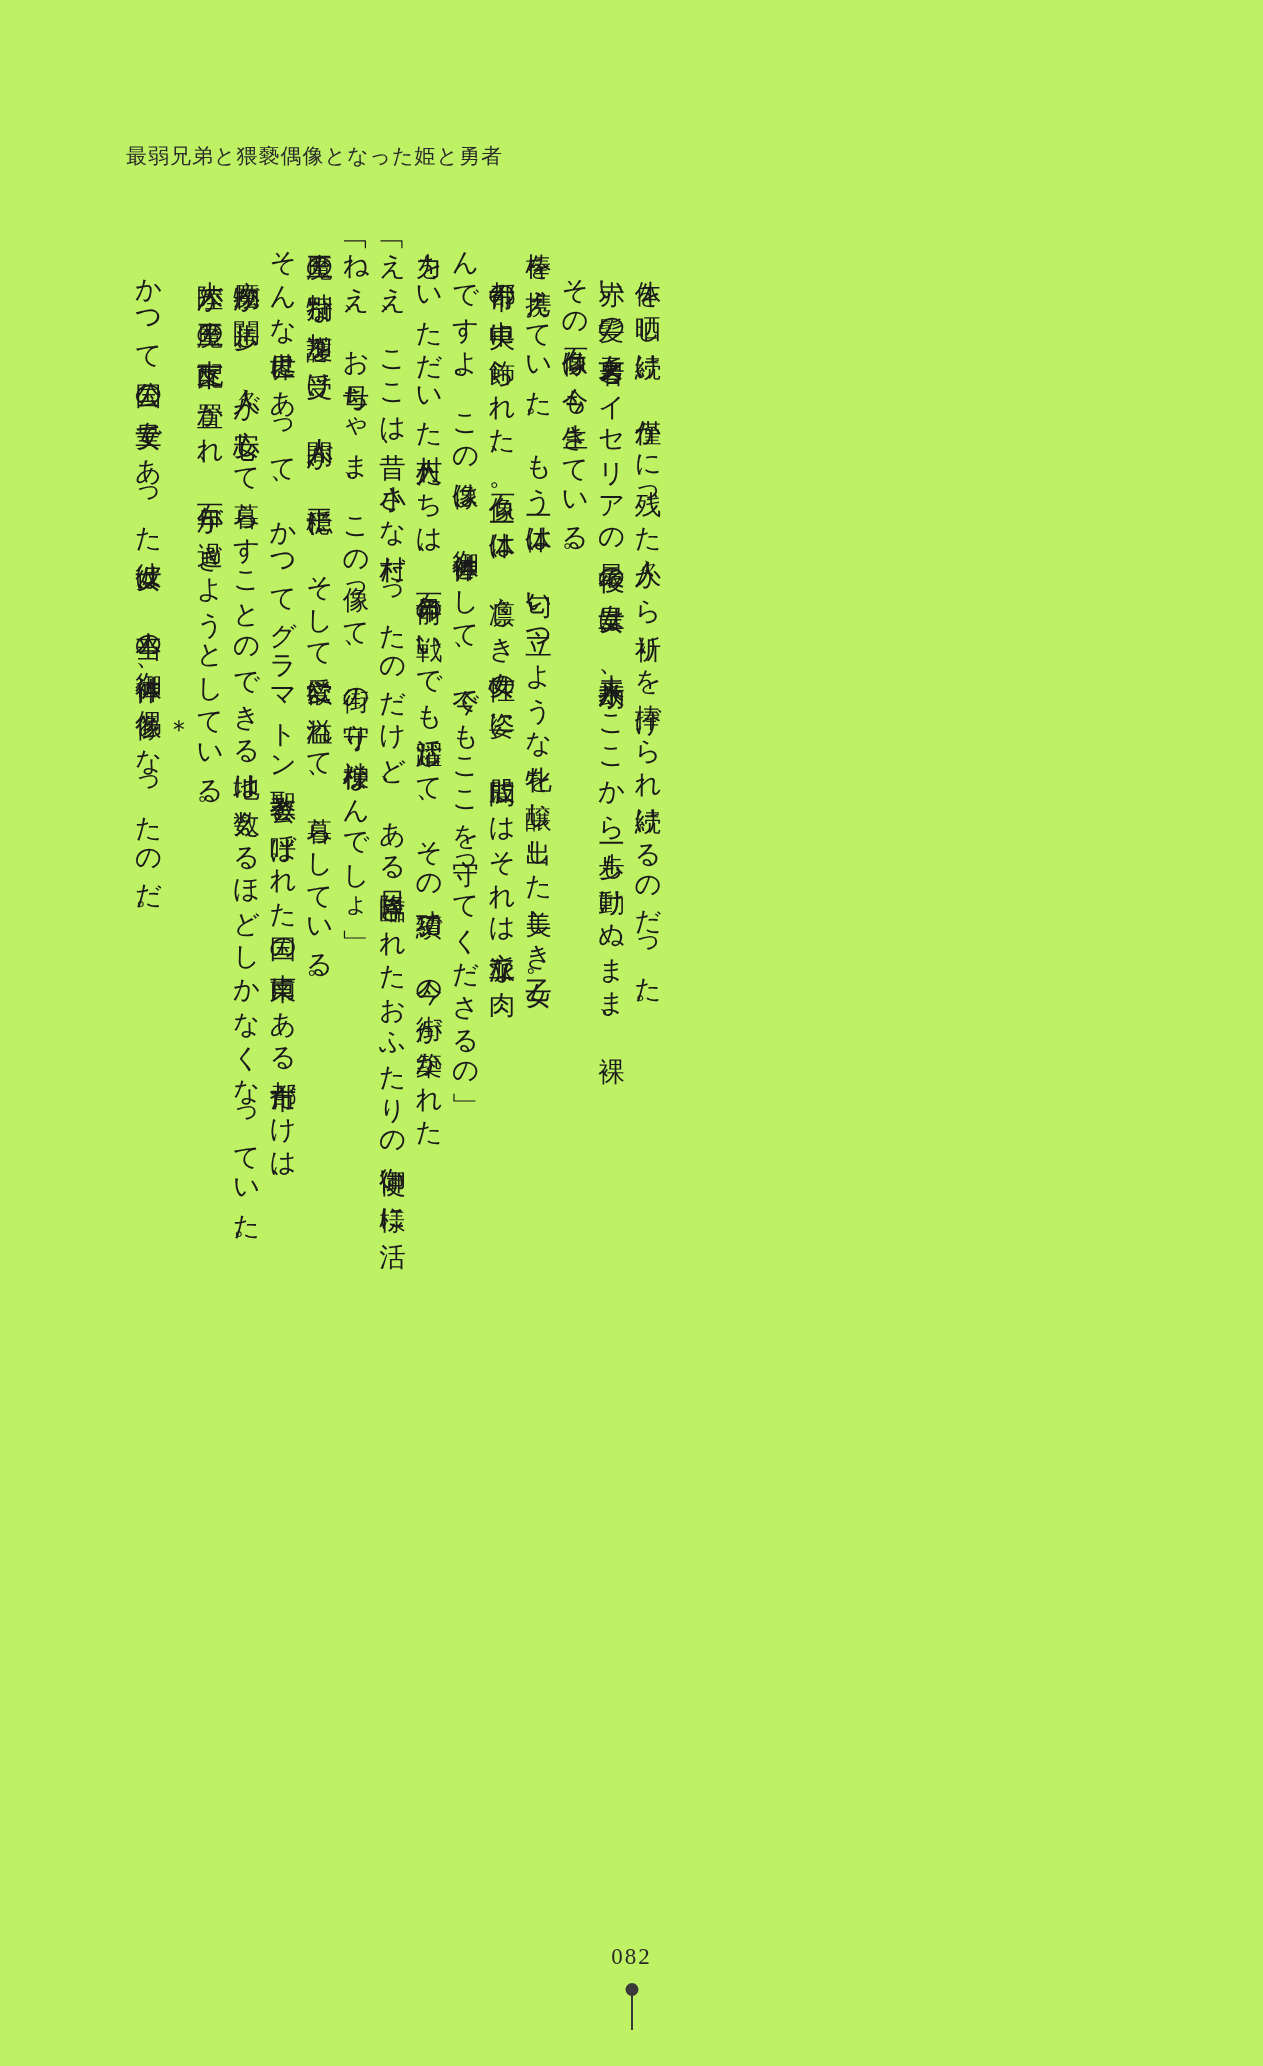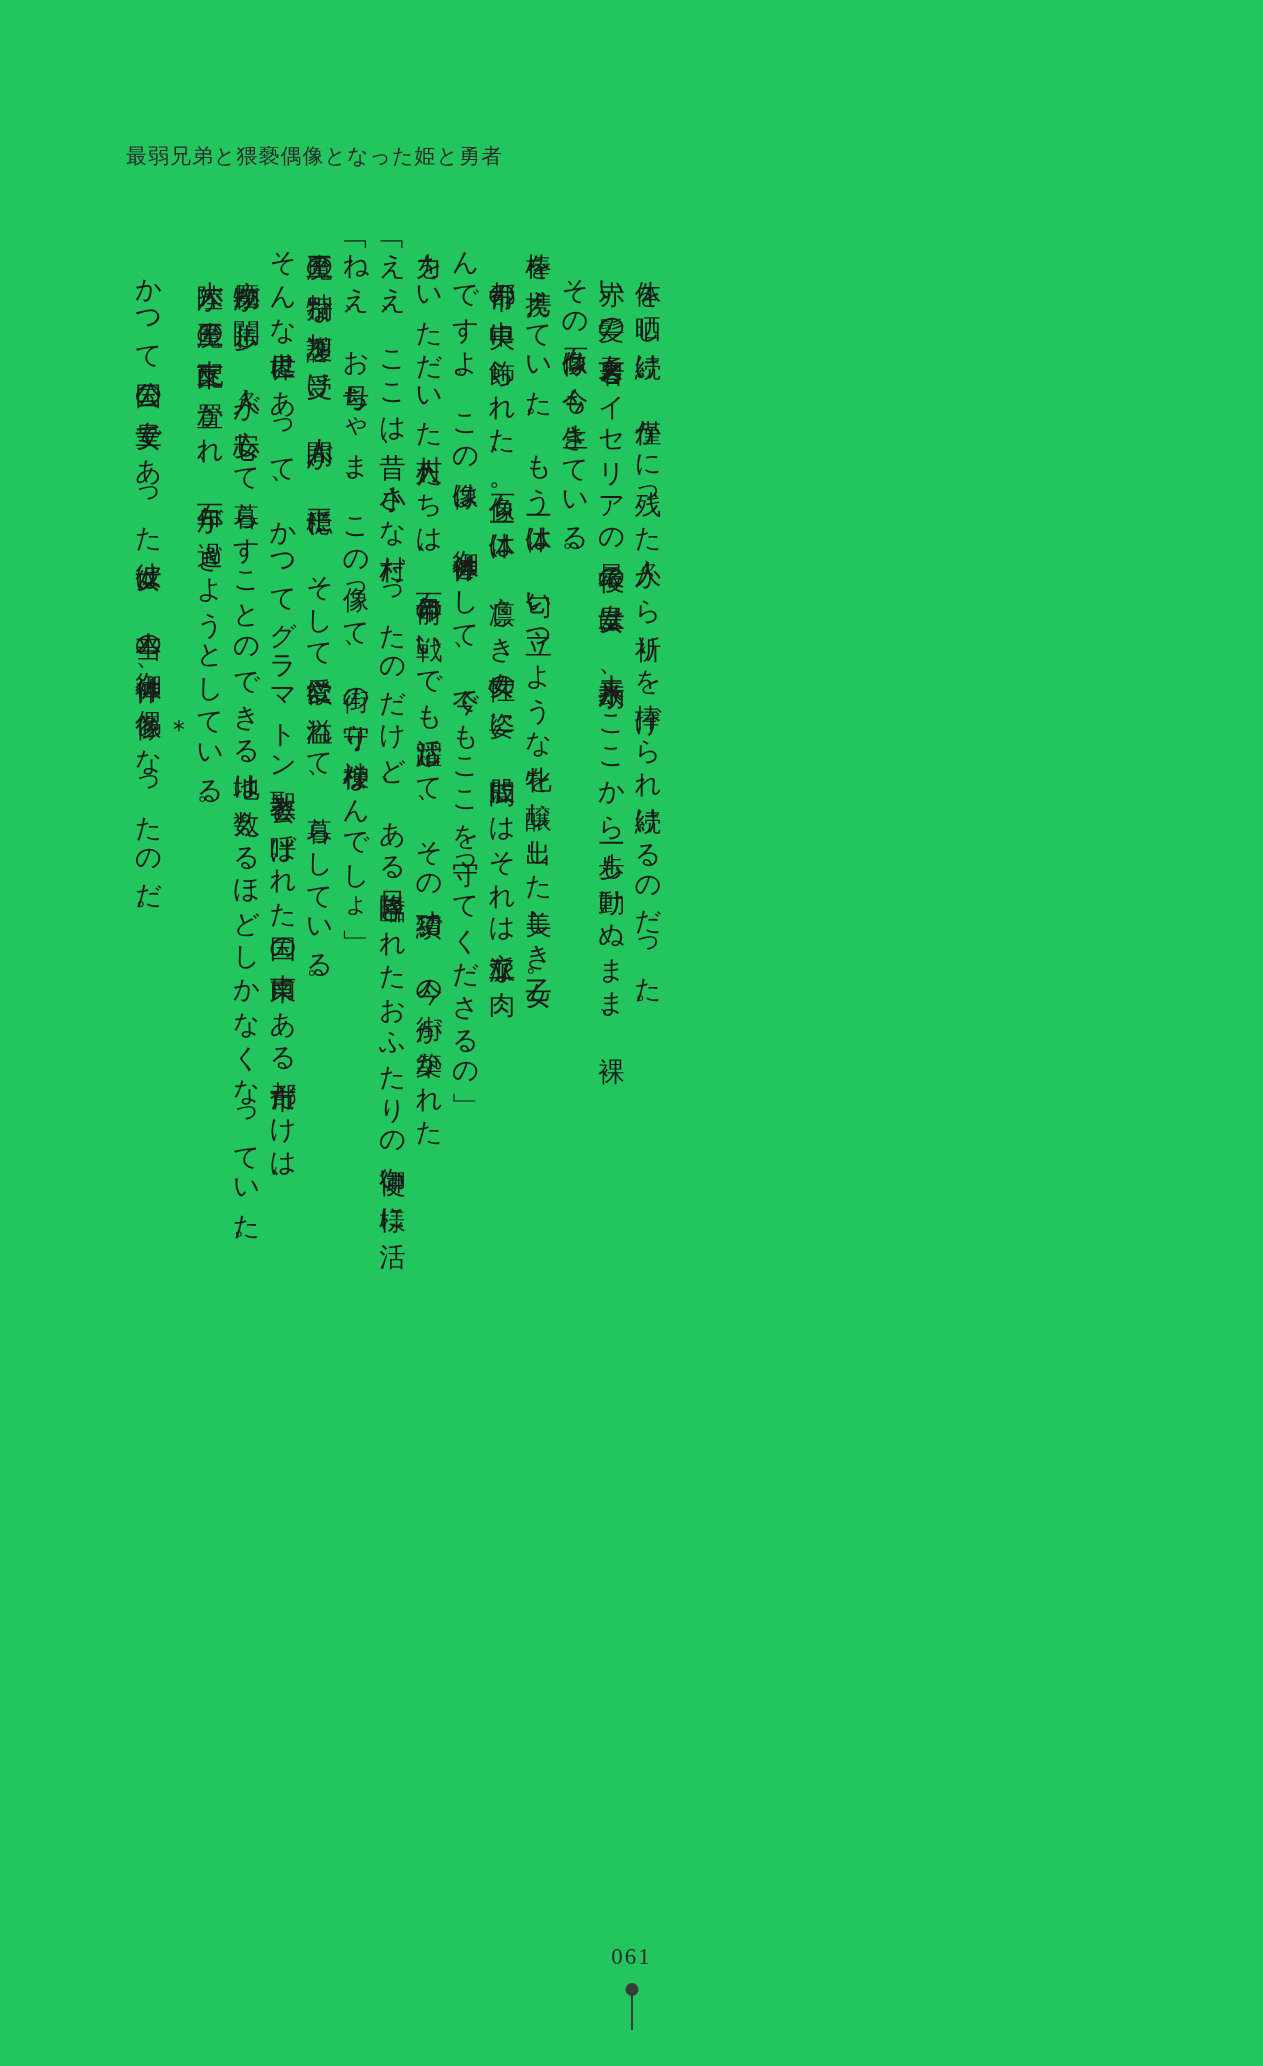--- a/index.html
+++ b/index.html
@@ -4,21 +4,21 @@
 <style>
   html, body {
     margin: 0;
     padding: 0;
     background: #ffffff;
   }
   .page {
     position: relative;
     width: 1263px;
     height: 2066px;
-    background: #22c55e;
+    background: #bef264;
     overflow: hidden;
     font-family: "Liberation Serif", "DejaVu Serif", serif;
     color: #1a1a1a;
   }
 
   
   .running-header {
     position: absolute;
     top: 142px;
     left: 126px;
@@ -116,16 +116,16 @@
     <div class="vcol">「ええ、ここは昔、小さな村だったのだけど、ある日降臨されたおふたりの御使い様に活</div>
     <div class="vcol">力をいただいた村人たちは、百年前の戦いでも活躍して、その功績で、今の街が築かれた</div>
     <div class="vcol">んですよ。この像は、御神体として、今でもここを守ってくださるの」</div>
     <div class="vcol indent1">都市の中央に飾られた、石像。一体は、凛々しき女性の姿に、股間にはそれは立派な肉</div>
     <div class="vcol">棒を携えていた。もう一体は、匂い立つような牝を醸し出した美しき乙女。</div>
     <div class="vcol indent1">その石像は今も生きている。</div>
     <div class="vcol indent1">赤い髪の女勇者とイセリアの最後の皇女は、未来永劫、ここから一歩も動けぬまま、裸</div>
     <div class="vcol indent1">体を晒し続け、僅かに残った人々から祈りを捧げられ続けるのだった。</div>
   </div>
 
-  <div class="page-number">061</div>
+  <div class="page-number">082</div>
   <div class="footer-dot"></div>
   <div class="footer-mark"></div>
 </div>
 
 </body></html>

